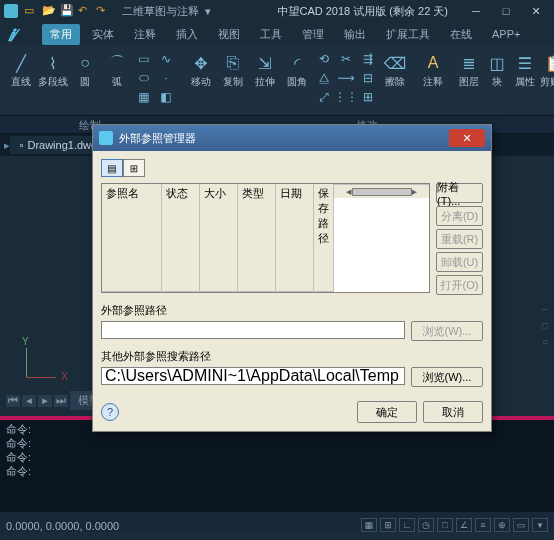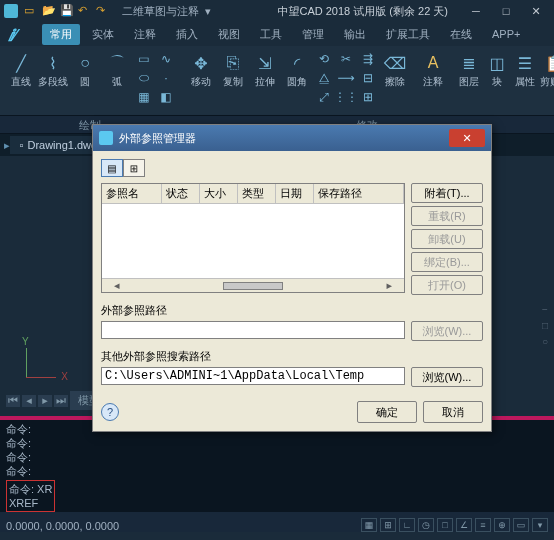--- a/index.html
+++ b/index.html
@@ -48,34 +48,34 @@
 
 .dialog{position:absolute;left:92px;top:124px;width:400px;background:#ece9d8;border:1px solid #808080;box-shadow:2px 2px 8px rgba(0,0,0,0.5);color:#000}
 .dlg-title{height:26px;background:linear-gradient(#4a7ab0,#3a6090);display:flex;align-items:center;padding:0 6px;color:#fff;font-size:12px}
 .dlg-title .dlg-icon{width:14px;height:14px;background:#5bc8f0;border-radius:2px;margin-right:6px}
 .dlg-close{margin-left:auto;width:36px;height:18px;background:#c94030;color:#fff;display:flex;align-items:center;justify-content:center;border-radius:2px;font-size:11px}
 .dlg-body{padding:8px}
 .view-toggle{display:flex;gap:0;margin-bottom:6px}
 .vtbtn{width:22px;height:18px;border:1px solid #808080;background:#f5f3ea;display:flex;align-items:center;justify-content:center;font-size:10px}
 .vtbtn.active{background:#d8e8f8;border-color:#4a7ab0}
 .list-area{display:flex;gap:6px}
-.list-box{flex:1;border:1px solid #808080;background:#fff;height:110px;display:flex;flex-direction:column}
+.list-box{flex:1;border:1px solid #808080;background:#fff;height:110px;display:flex;flex-direction:row}
 .list-header{display:flex;background:#ece9d8;border-bottom:1px solid #c0c0c0;font-size:11px}
 .list-header div{padding:2px 4px;border-right:1px solid #c0c0c0}
 .lh1{width:60px}.lh2{width:38px}.lh3{width:38px}.lh4{width:38px}.lh5{width:38px}.lh6{flex:1}
 .list-content{flex:1;background:#fff}
 .list-scroll{height:14px;background:#ece9d8;border-top:1px solid #c0c0c0;display:flex;align-items:center;padding:0 12px}
 .list-scroll .thumb{width:60px;height:8px;background:#c8c8c8;border:1px solid #808080;margin:0 auto}
 .btn-col{width:72px;display:flex;flex-direction:column;gap:3px}
 .dbtn{height:20px;border:1px solid #808080;background:#ece9d8;font-size:11px;display:flex;align-items:center;justify-content:center;border-radius:2px}
 .dbtn.disabled{color:#999}
 .path-section{margin-top:8px}
 .path-label{font-size:11px;margin-bottom:3px}
 .path-row{display:flex;gap:6px;}
-.path-input{flex:1;height:18px;border:1px solid #808080;background:#fff;padding:0 3px;font-size:12px;font-family:Liberation Mono, monospace}
+.path-input{flex:1;height:18px;border:1px solid #808080;background:#fff;padding:0 3px;font-size:16px;font-family:Liberation Sans, sans-serif}
 .path-btn{width:72px;height:20px;border:1px solid #808080;background:#ece9d8;font-size:11px;display:flex;align-items:center;justify-content:center;border-radius:2px}
 .dlg-footer{display:flex;align-items:center;gap:6px;margin-top:10px;padding-top:4px}
 .help-icon{width:18px;height:18px;border:1px solid #4a7ab0;border-radius:9px;background:#d8e8f8;color:#2a5080;display:flex;align-items:center;justify-content:center;font-size:11px}
 .dlg-footer .spacer{flex:1}
 .fbtn{width:60px;height:22px;border:1px solid #808080;background:#ece9d8;font-size:11px;display:flex;align-items:center;justify-content:center;border-radius:2px}
 .dwg-side{position:absolute;right:2px;top:148px;width:14px;display:flex;flex-direction:column;gap:2px}
 .dwg-side div{height:14px;color:#506070;font-size:10px;text-align:center}
 </style>
 </head>
 <body>
@@ -262,23 +262,23 @@
         </div>
         <div class="list-content"></div>
         <div class="list-scroll">
             <span style="color:#606060">◂</span>
             <div class="thumb"></div>
             <span style="color:#606060">▸</span>
           </div>
       </div>
       <div class="btn-col">
         <div class="dbtn">附着(T)...</div>
+        <div class="dbtn disabled">分离(D)</div>
         <div class="dbtn disabled">重载(R)</div>
         <div class="dbtn disabled">卸载(U)</div>
-        <div class="dbtn disabled">绑定(B)...</div>
         <div class="dbtn disabled">打开(O)</div>
       </div>
     </div>
     <div class="path-section">
       <div class="path-label">外部参照路径</div>
       <div class="path-row">
         <input class="path-input" readonly="" style="">
         <div class="path-btn disabled" style="color:#999">浏览(W)...</div>
       </div>
     </div>
@@ -297,24 +297,20 @@
     </div>
   </div>
 </div>
 
 <div class="cmdline">
   <div>命令:</div>
   <div>命令:</div>
   <div></div>
   <div>命令:</div>
   <div>命令:</div>
-  <div class="cmd-highlight">
-    <div>命令: XR</div>
-    <div>XREF</div>
-  </div>
 </div>
 
 <div class="statusbar">
   <span class="coords">0.0000, 0.0000, 0.0000</span>
   <div class="sb-icons">
     <span>▦</span>
     <span>⊞</span>
     <span>∟</span>
     <span>◷</span>
     <span>□</span>

